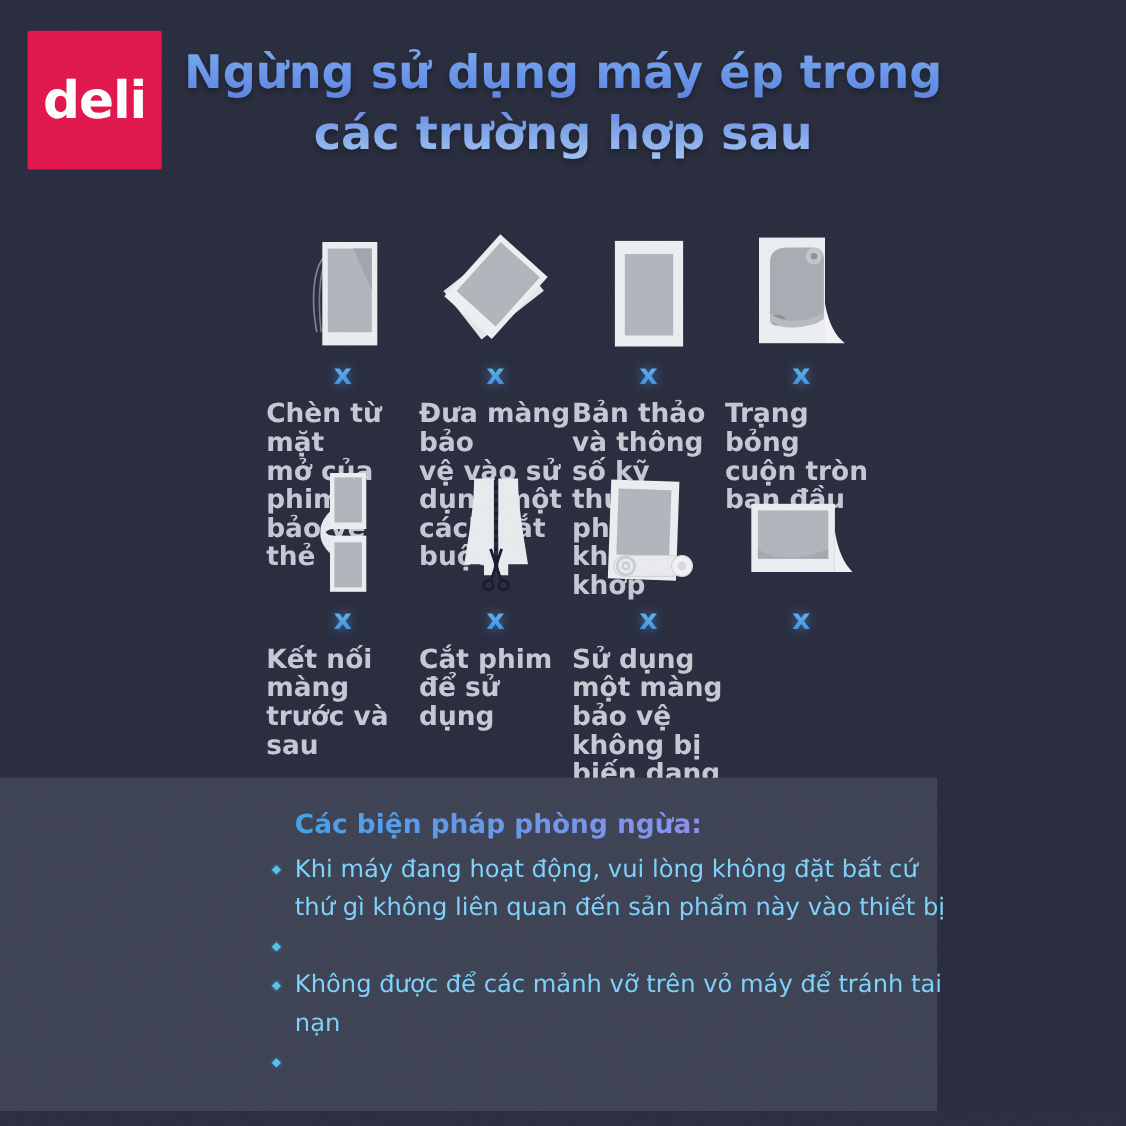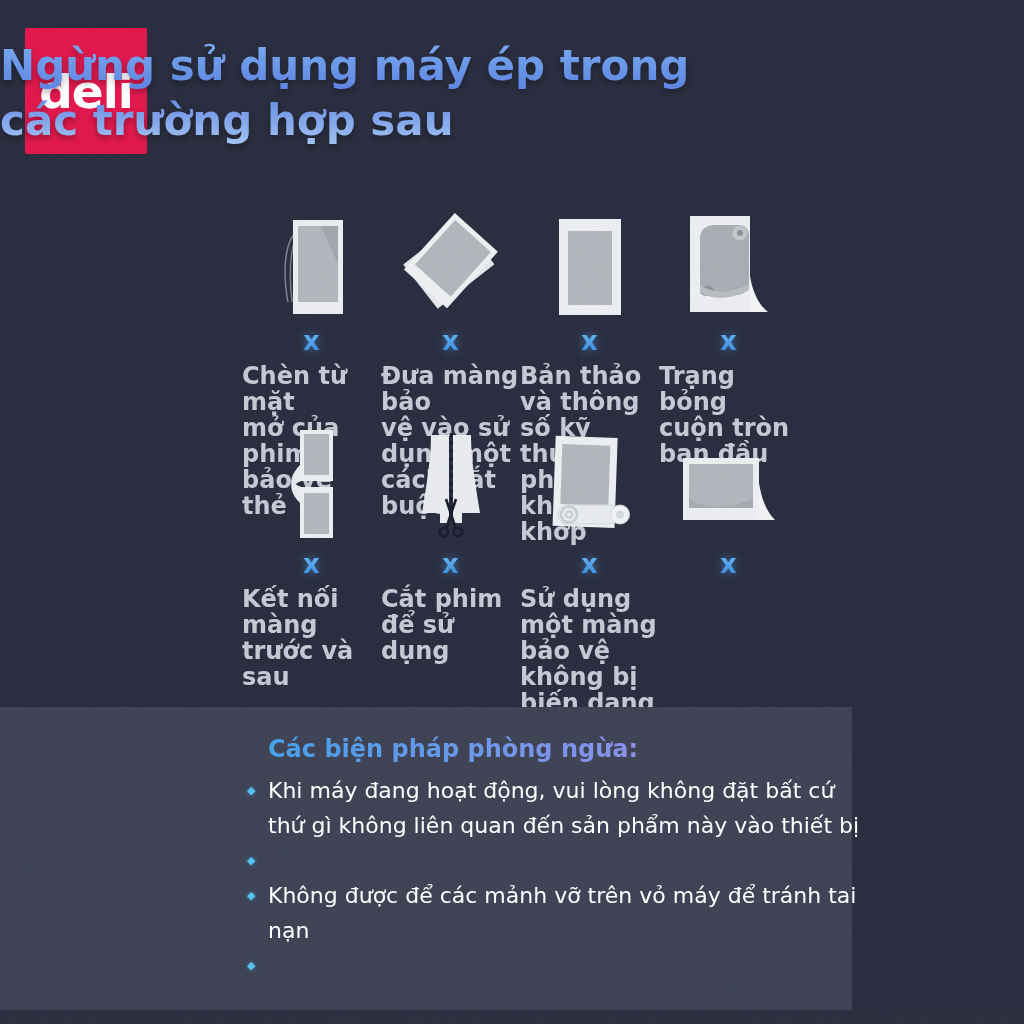--- a/index.html
+++ b/index.html
@@ -15,21 +15,21 @@
   .logo {
     position:absolute; left:25px; top:28px; width:122px; height:126px;
     background:#e2154b; border-radius:2px;
     display:flex; align-items:center; justify-content:center;
   }
   .logo span { color:#ffffff; font-size:47px; font-weight:bold; letter-spacing:-1px; }
 
   
   .title {
     position:absolute; left:0; top:38px; width:1024px;
-    text-align:left; white-space:pre-line;
+    text-align:center; white-space:pre-line;
     font-size:42px; font-weight:bold; line-height:55px;
     background:linear-gradient(180deg,#79aef2 0%, #5b82e2 48%, #a6c7f3 100%);
     -webkit-background-clip:text; background-clip:text;
     -webkit-text-fill-color:transparent; color:transparent;
     text-shadow:none;
     filter:drop-shadow(0 3px 3px rgba(0,0,0,.35));
   }
 
   
   .icon-row { position:absolute; left:242px; width:556px; display:flex; }
@@ -61,21 +61,21 @@
     -webkit-background-clip:text; background-clip:text;
     -webkit-text-fill-color:transparent; color:transparent;
   }
   .prec-list { position:absolute; left:247px; top:66px; width:700px; }
   .prec-item { display:flex; }
   .bullet {
     width:21px; flex:0 0 21px; font-size:11px; line-height:35px;
     color:#4fc4f0; text-shadow:0 0 4px rgba(80,200,255,.5);
   }
   .prec-text {
-    white-space:pre-line; font-size:22px; line-height:35px; color:#ffffff;
+    white-space:pre-line; font-size:22px; line-height:35px; color:#7dd3fc;
   }
 
   .footer-strip { position:absolute; left:0; top:1010px; width:1024px; height:14px; background:#292d3e; }
 </style>
 </head>
 <body>
 
 <div class="logo">
   <span>deli</span>
 </div>

